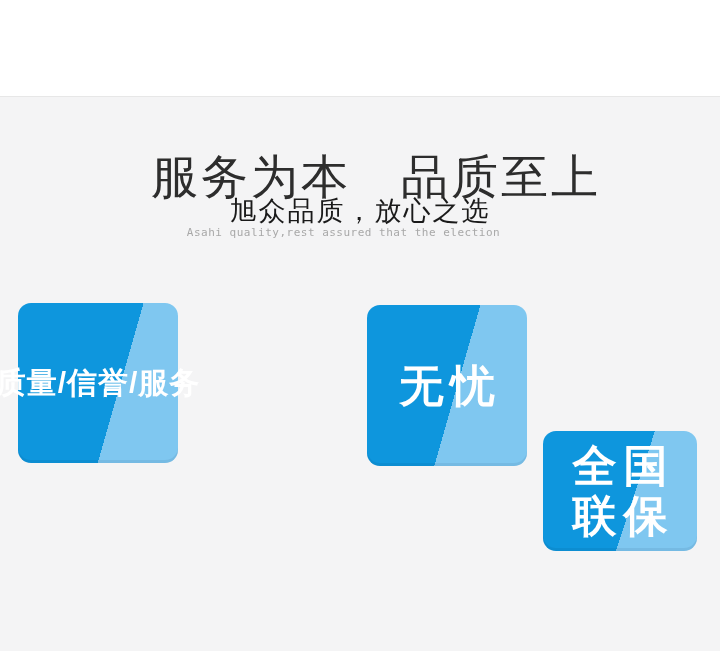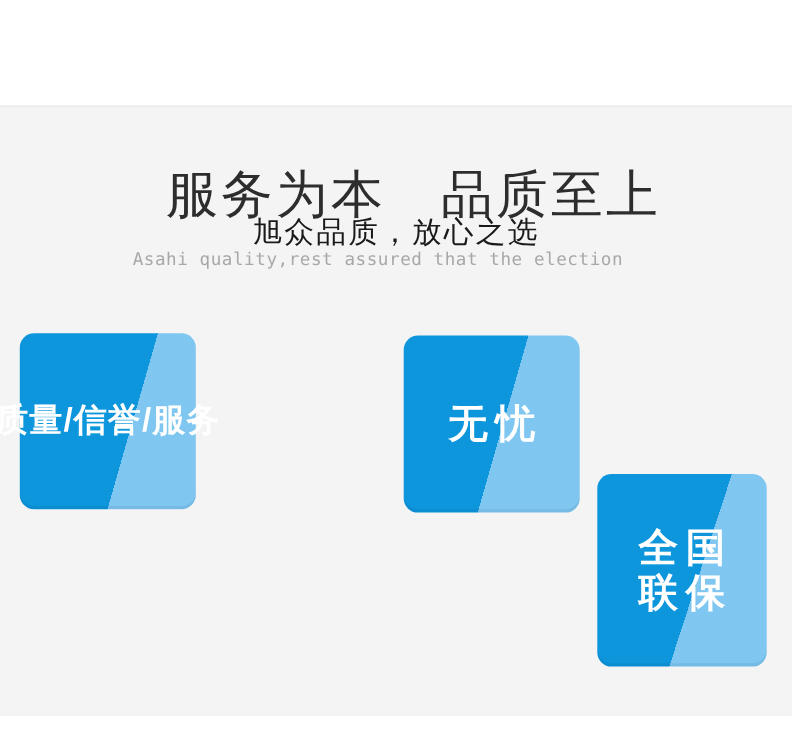--- a/index.html
+++ b/index.html
@@ -51,21 +51,21 @@
     letter-spacing: 2px;
     color: #1a1a1a;
     font-family: "DejaVu Serif", "Liberation Serif", serif;
   }
   .page-subtitle-en {
     position: absolute;
     left: 0;
     top: 226px;
     width: 687px;
     text-align: center;
-    font-size: 16px;
+    font-size: 11px;
     letter-spacing: 0.5px;
     color: #a8a8a8;
     font-family: "DejaVu Sans Mono", "Liberation Mono", monospace;
   }
   .badge {
     position: absolute;
     border-radius: 13px;
     color: #ffffff;
     display: flex;
     flex-direction: column;
@@ -85,38 +85,38 @@
     width: 154px; height: 160px;
     background: linear-gradient(108deg, #0e96dd 57%, #7fc7f0 57%);
   }
   .badge-aftersales {
     left: 367px; top: 305px;
     width: 160px; height: 161px;
     background: linear-gradient(106deg, #0e96dd 55%, #7fc7f0 55%);
   }
   .badge-warranty {
     left: 543px; top: 431px;
-    width: 154px; height: 175px;
+    width: 154px; height: 120px;
     background: linear-gradient(108deg, #0e96dd 58%, #7fc7f0 58%);
   }
   .badge .line-small {
     font-size: 30px;
     letter-spacing: 1px;
     line-height: 1;
     margin-bottom: 0;
     white-space: nowrap;
   }
   .badge .line-medium {
     font-size: 37px;
     letter-spacing: 1px;
     line-height: 1;
     white-space: nowrap;
   }
   .badge .line-big {
-    font-size: 36px;
+    font-size: 44px;
     letter-spacing: 7px;
     text-indent: 7px;
     line-height: 1.13;
     white-space: nowrap;
   }
 </style>
 </head>
 <body>
 
 <div class="page">

